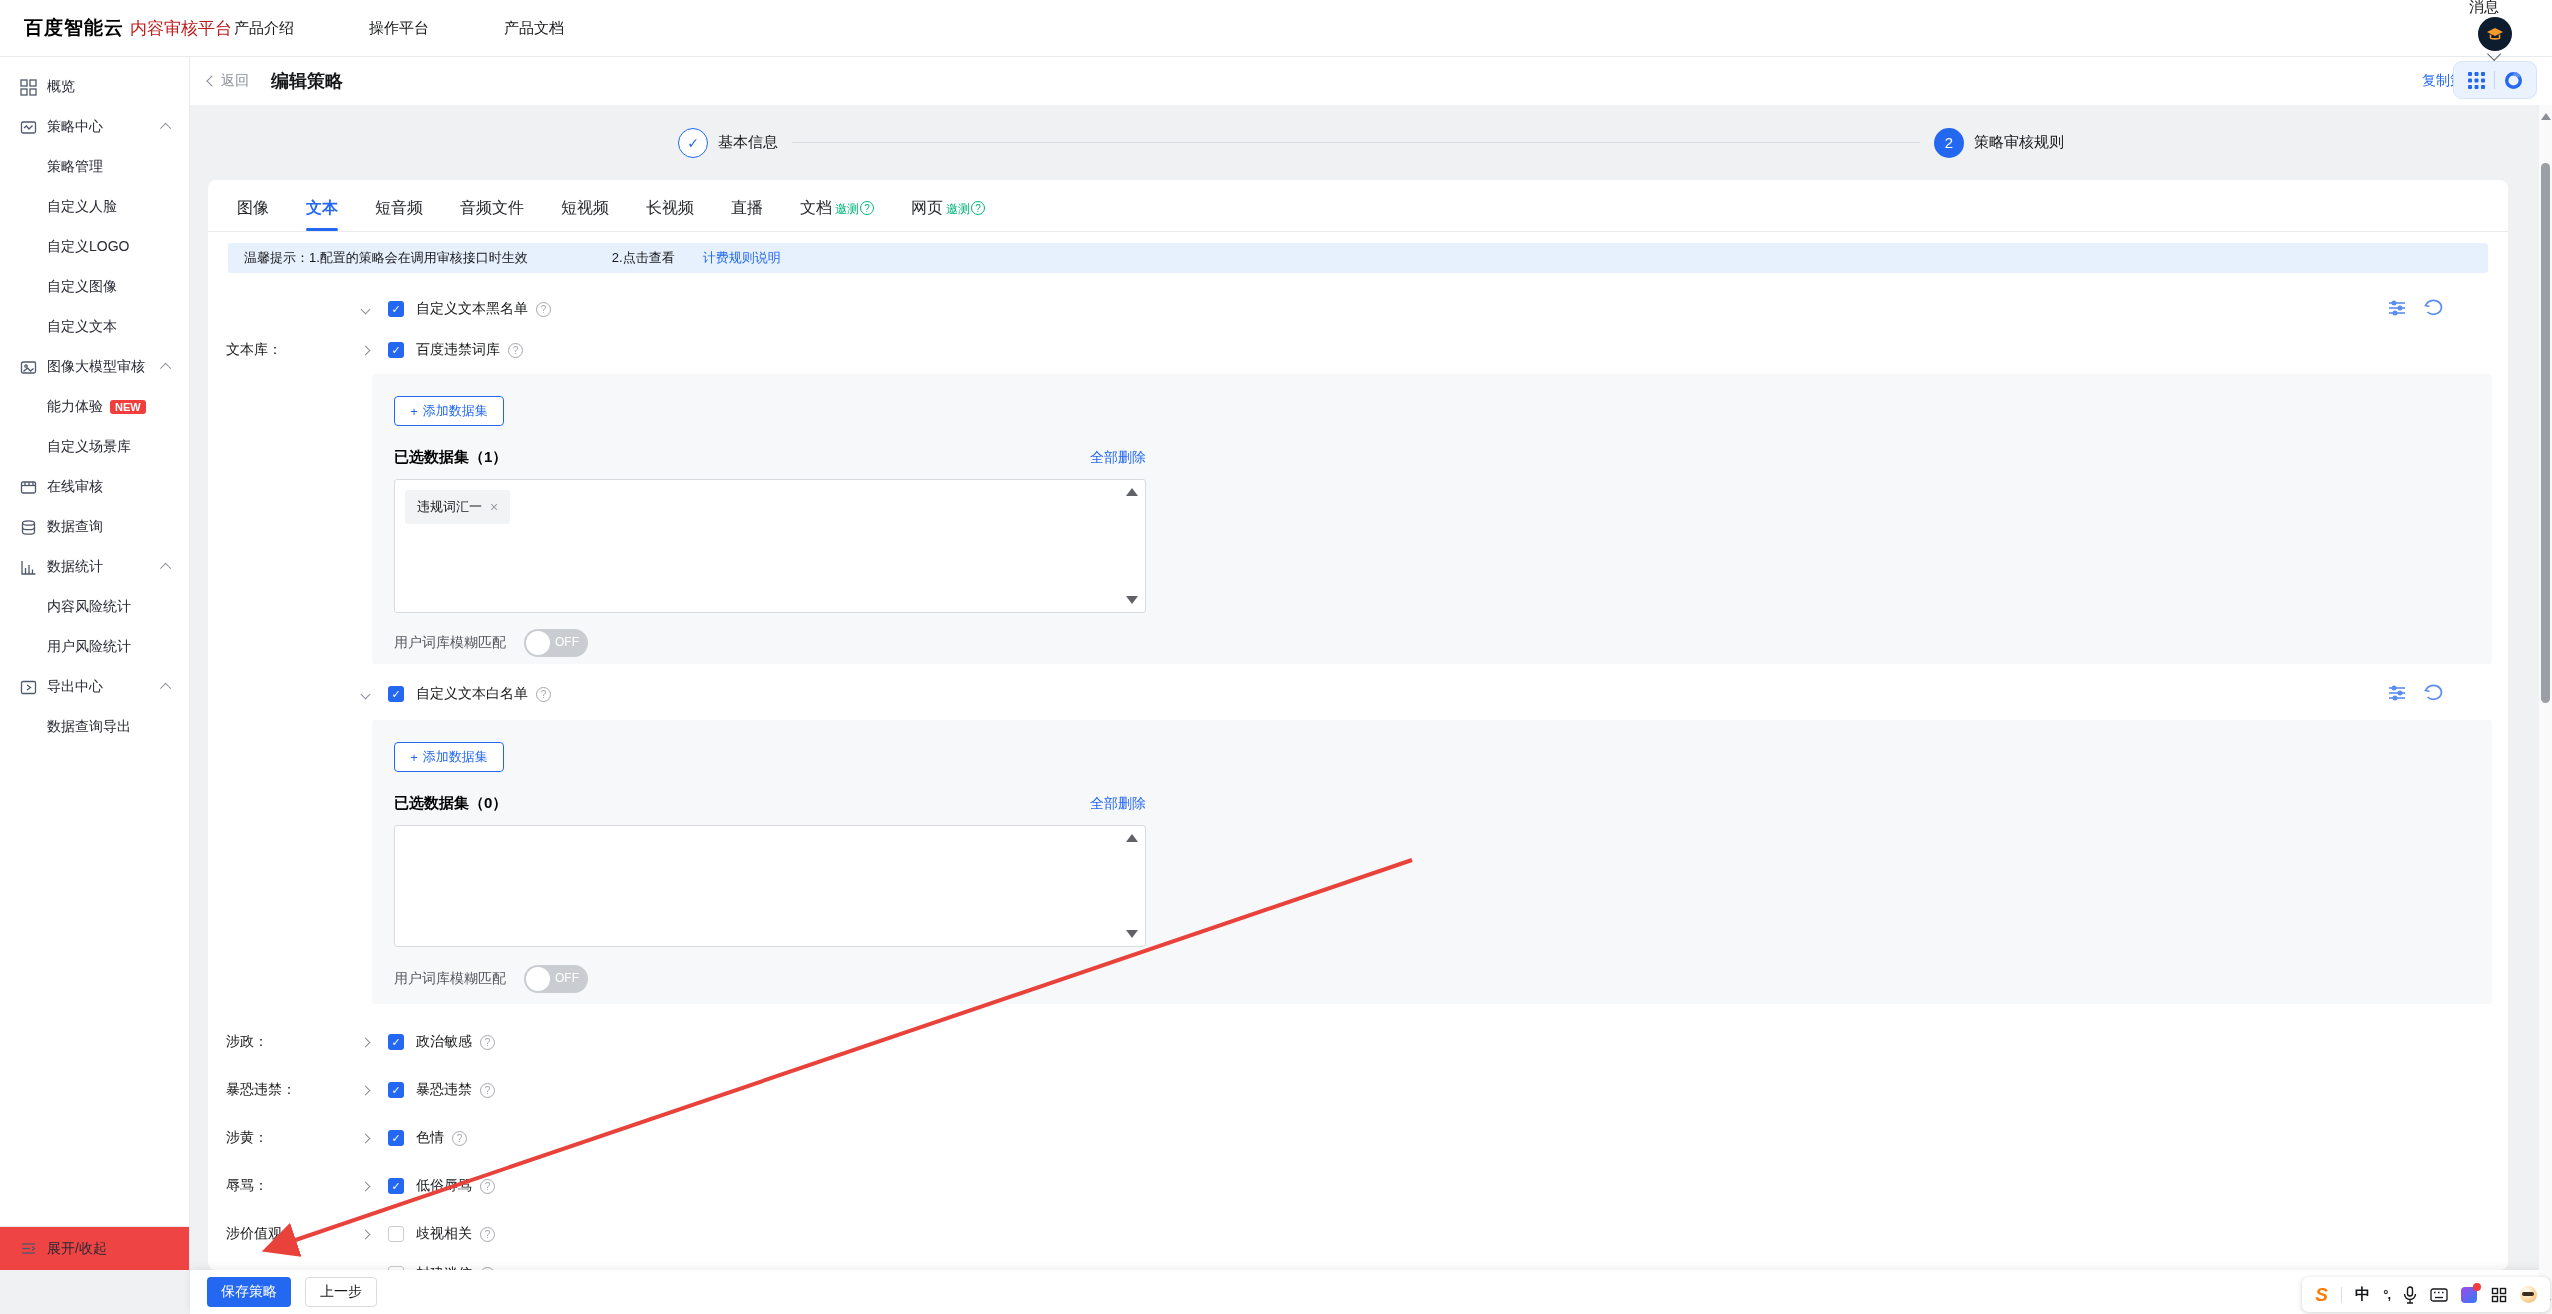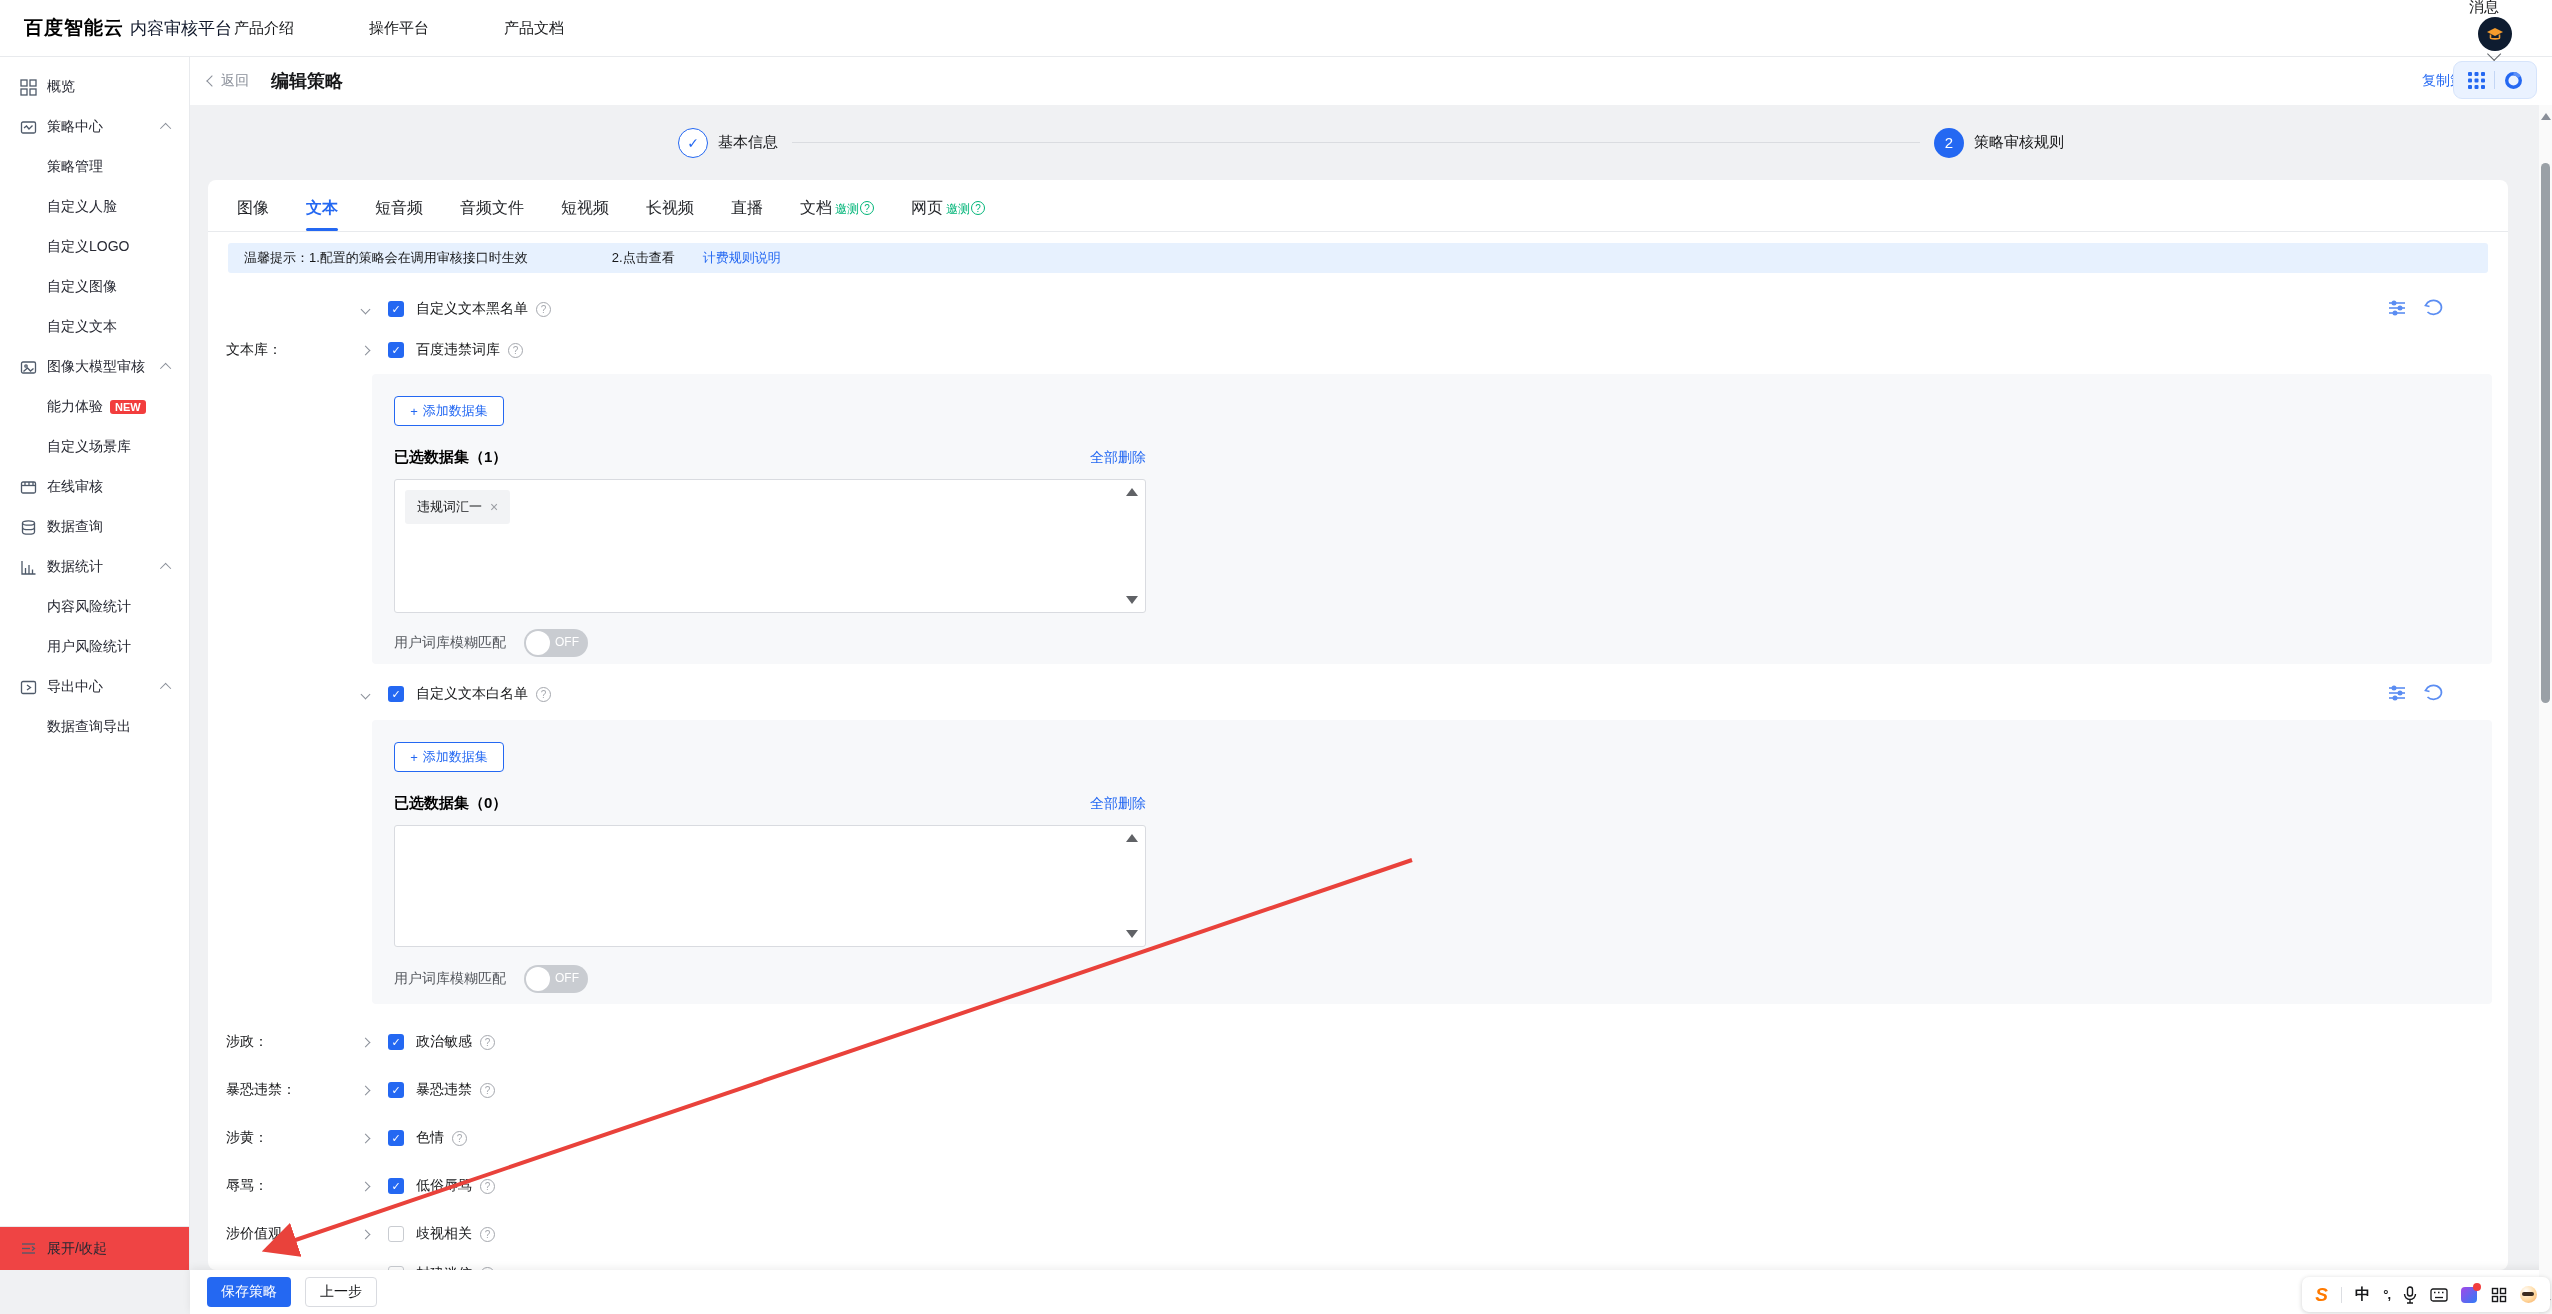--- a/index.html
+++ b/index.html
@@ -4,21 +4,21 @@
 <style>
   * { margin:0; padding:0; box-sizing:border-box; }
   html,body { width:2552px; height:1314px; overflow:hidden; }
   body { font-family:"Liberation Sans","DejaVu Sans",sans-serif; font-size:14px; color:#26282c; background:#f0f1f3; position:relative; }
 
   
   .header { position:absolute; top:0; left:0; width:2552px; height:57px; background:#fff; border-bottom:1px solid #e8eaed; z-index:30; display:flex; align-items:center; }
   .logo-wrap { display:flex; align-items:center; margin-left:16px; width:190px; }
   .logo-ring { width:28px; height:28px; margin-right:8px; }
   .brand-name { font-size:19px; font-weight:bold; color:#000; letter-spacing:1px; white-space:nowrap; }
-  .brand-product { font-size:17px; color:#0f172a; margin-left:6px; white-space:nowrap; }
+  .brand-product { font-size:17px; color:#b91c1c; margin-left:6px; white-space:nowrap; }
   .top-nav { display:flex; gap:75px; margin-left:28px; }
   .top-nav-item { font-size:15px; color:#17181a; cursor:pointer; white-space:nowrap; }
   .header-right { margin-left:auto; display:flex; align-items:center; margin-right:14px;flex-direction:column; }
   .ticket-link { font-size:15px; color:#17181a; margin-right:26px; }
   .bell-wrap { position:relative; width:22px; height:22px; margin-right:8px; }
   .bell-dot { position:absolute; top:-2px; right:-2px; width:8px; height:8px; background:#f23d3d; border-radius:50%; }
   .msg-link { font-size:15px; color:#17181a; margin-right:22px; }
   .avatar { width:34px; height:34px; border-radius:50%; background:#0e1c30; display:flex; align-items:center; justify-content:center; }
   .avatar-caret { width:10px; height:10px; border-right:1.5px solid #5f6368; border-bottom:1.5px solid #5f6368; transform:rotate(45deg) translateY(-3px); margin:0 14px 0 8px; }
   .console-pill { width:84px; height:38px; background:#eaf2ff; border:1px solid #d6e4fb; border-radius:9px; display:flex; align-items:center; justify-content:center; gap:9px; }

